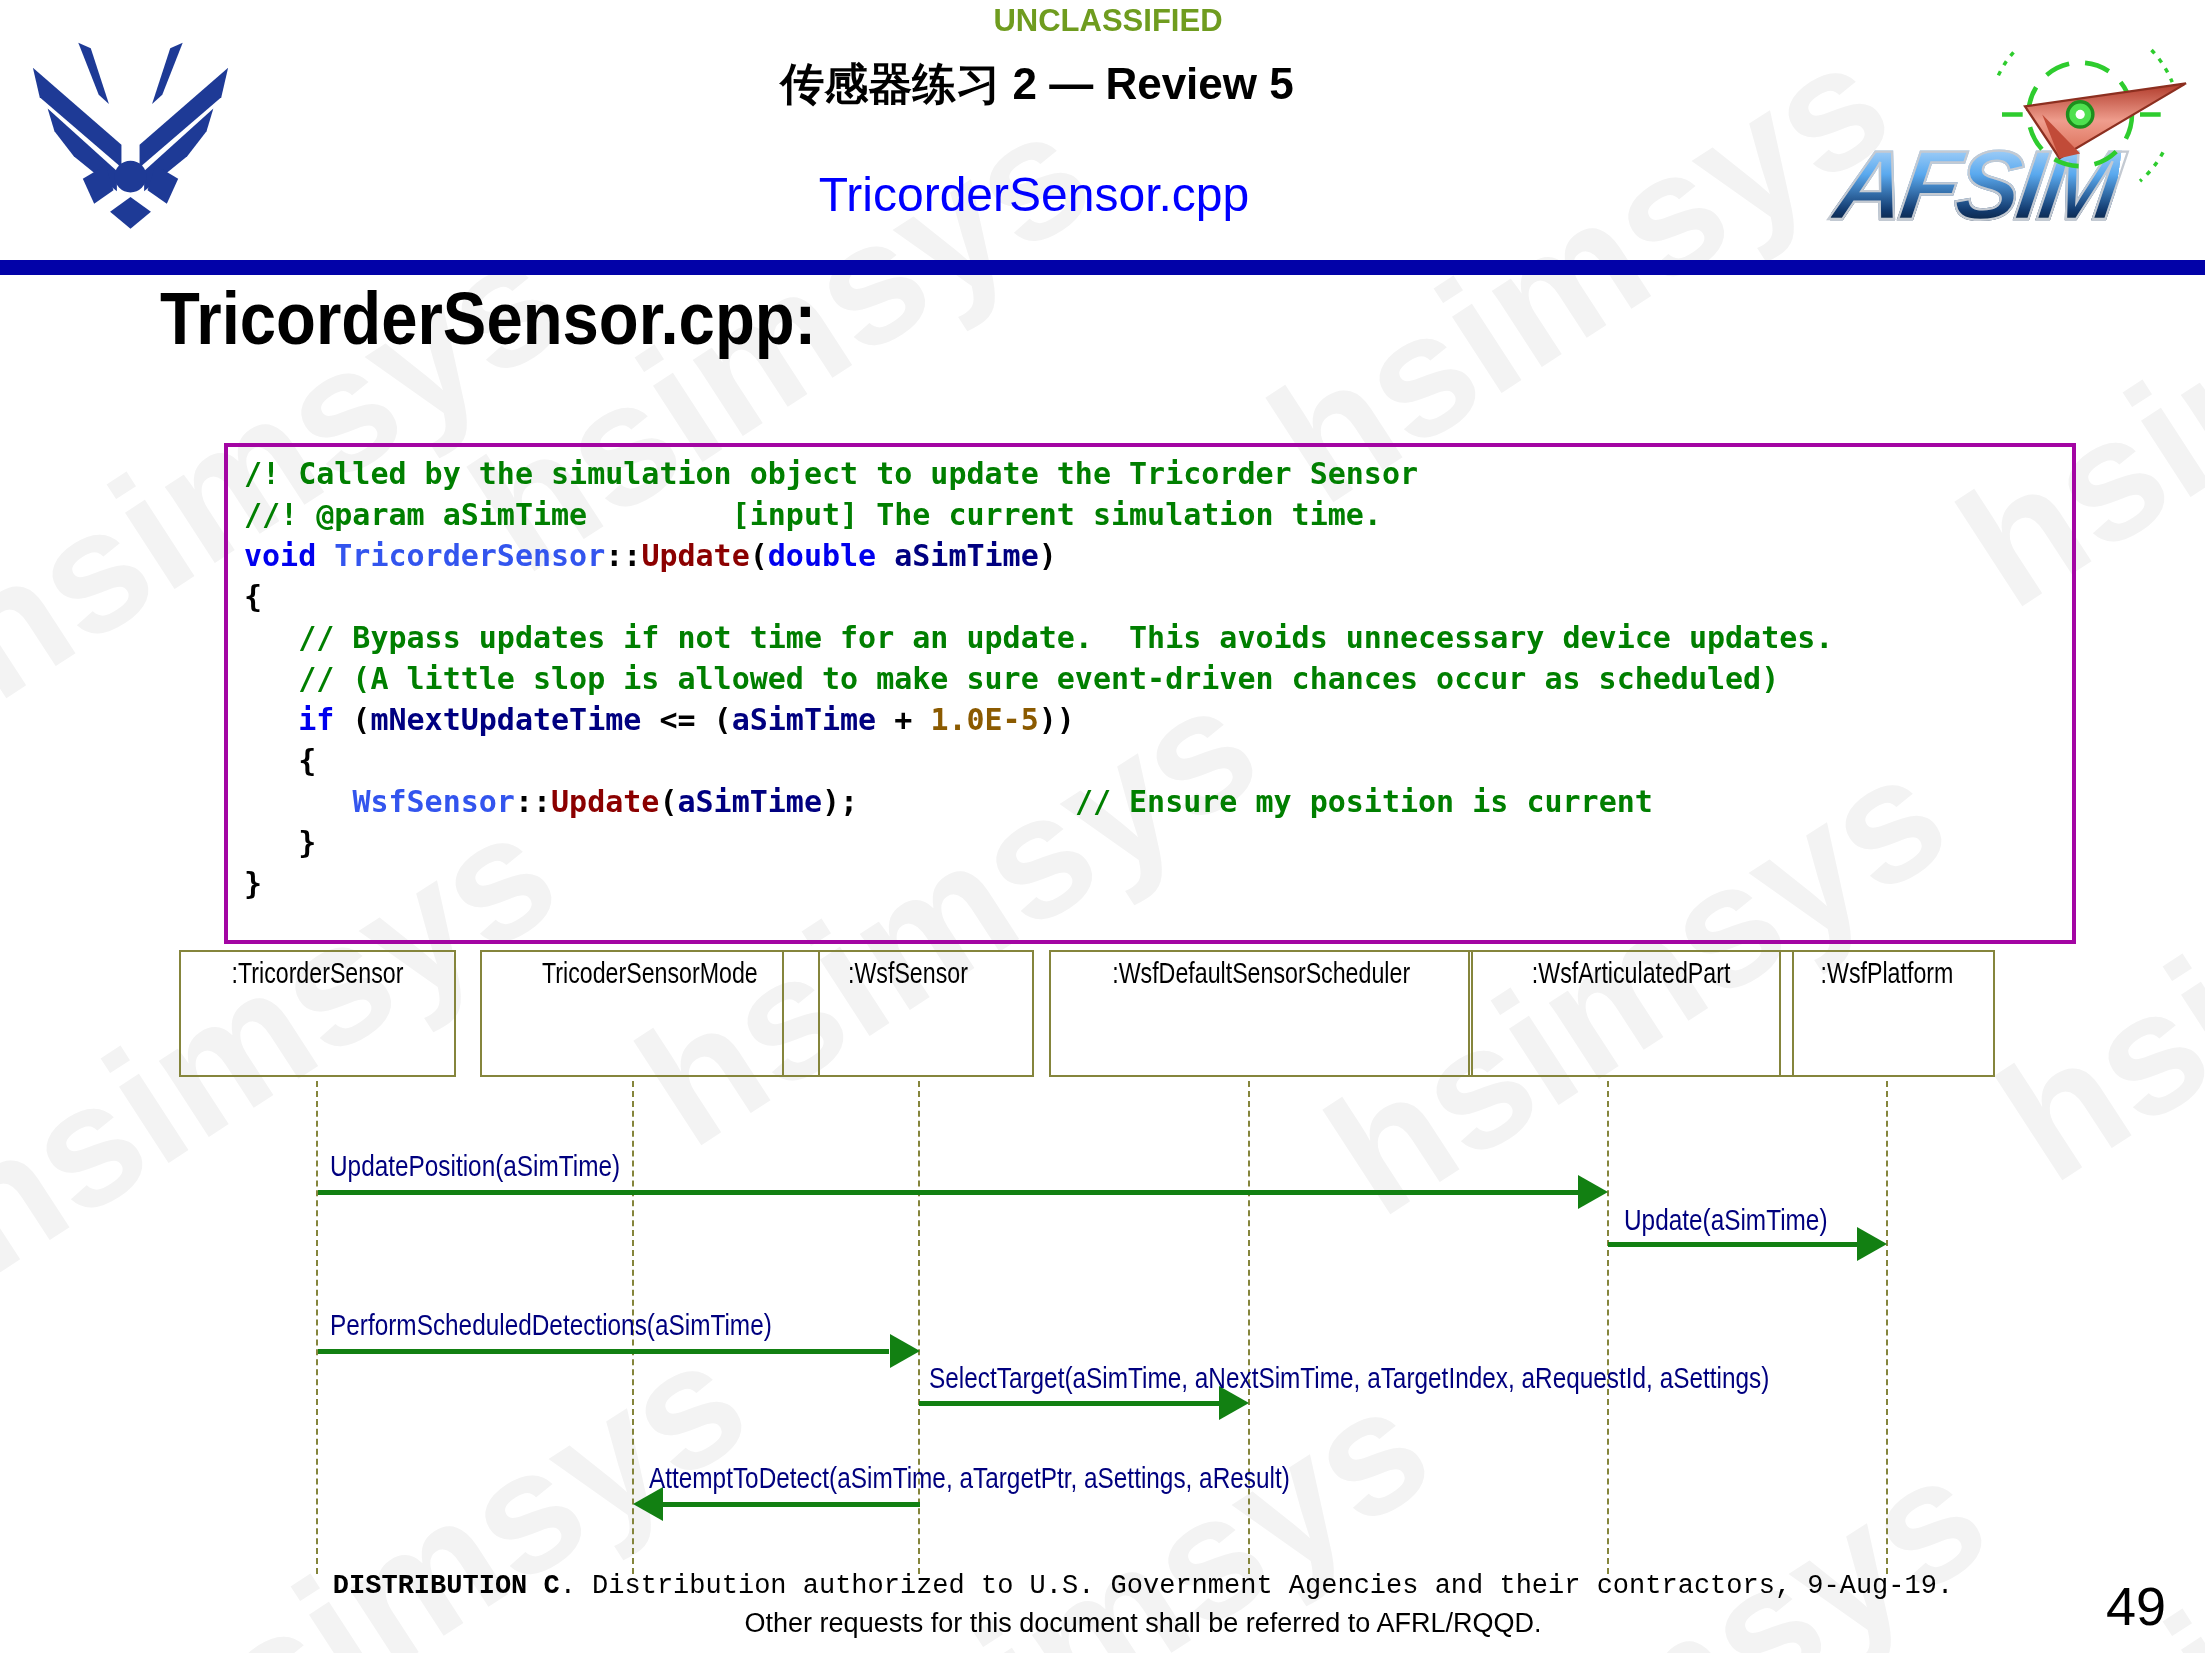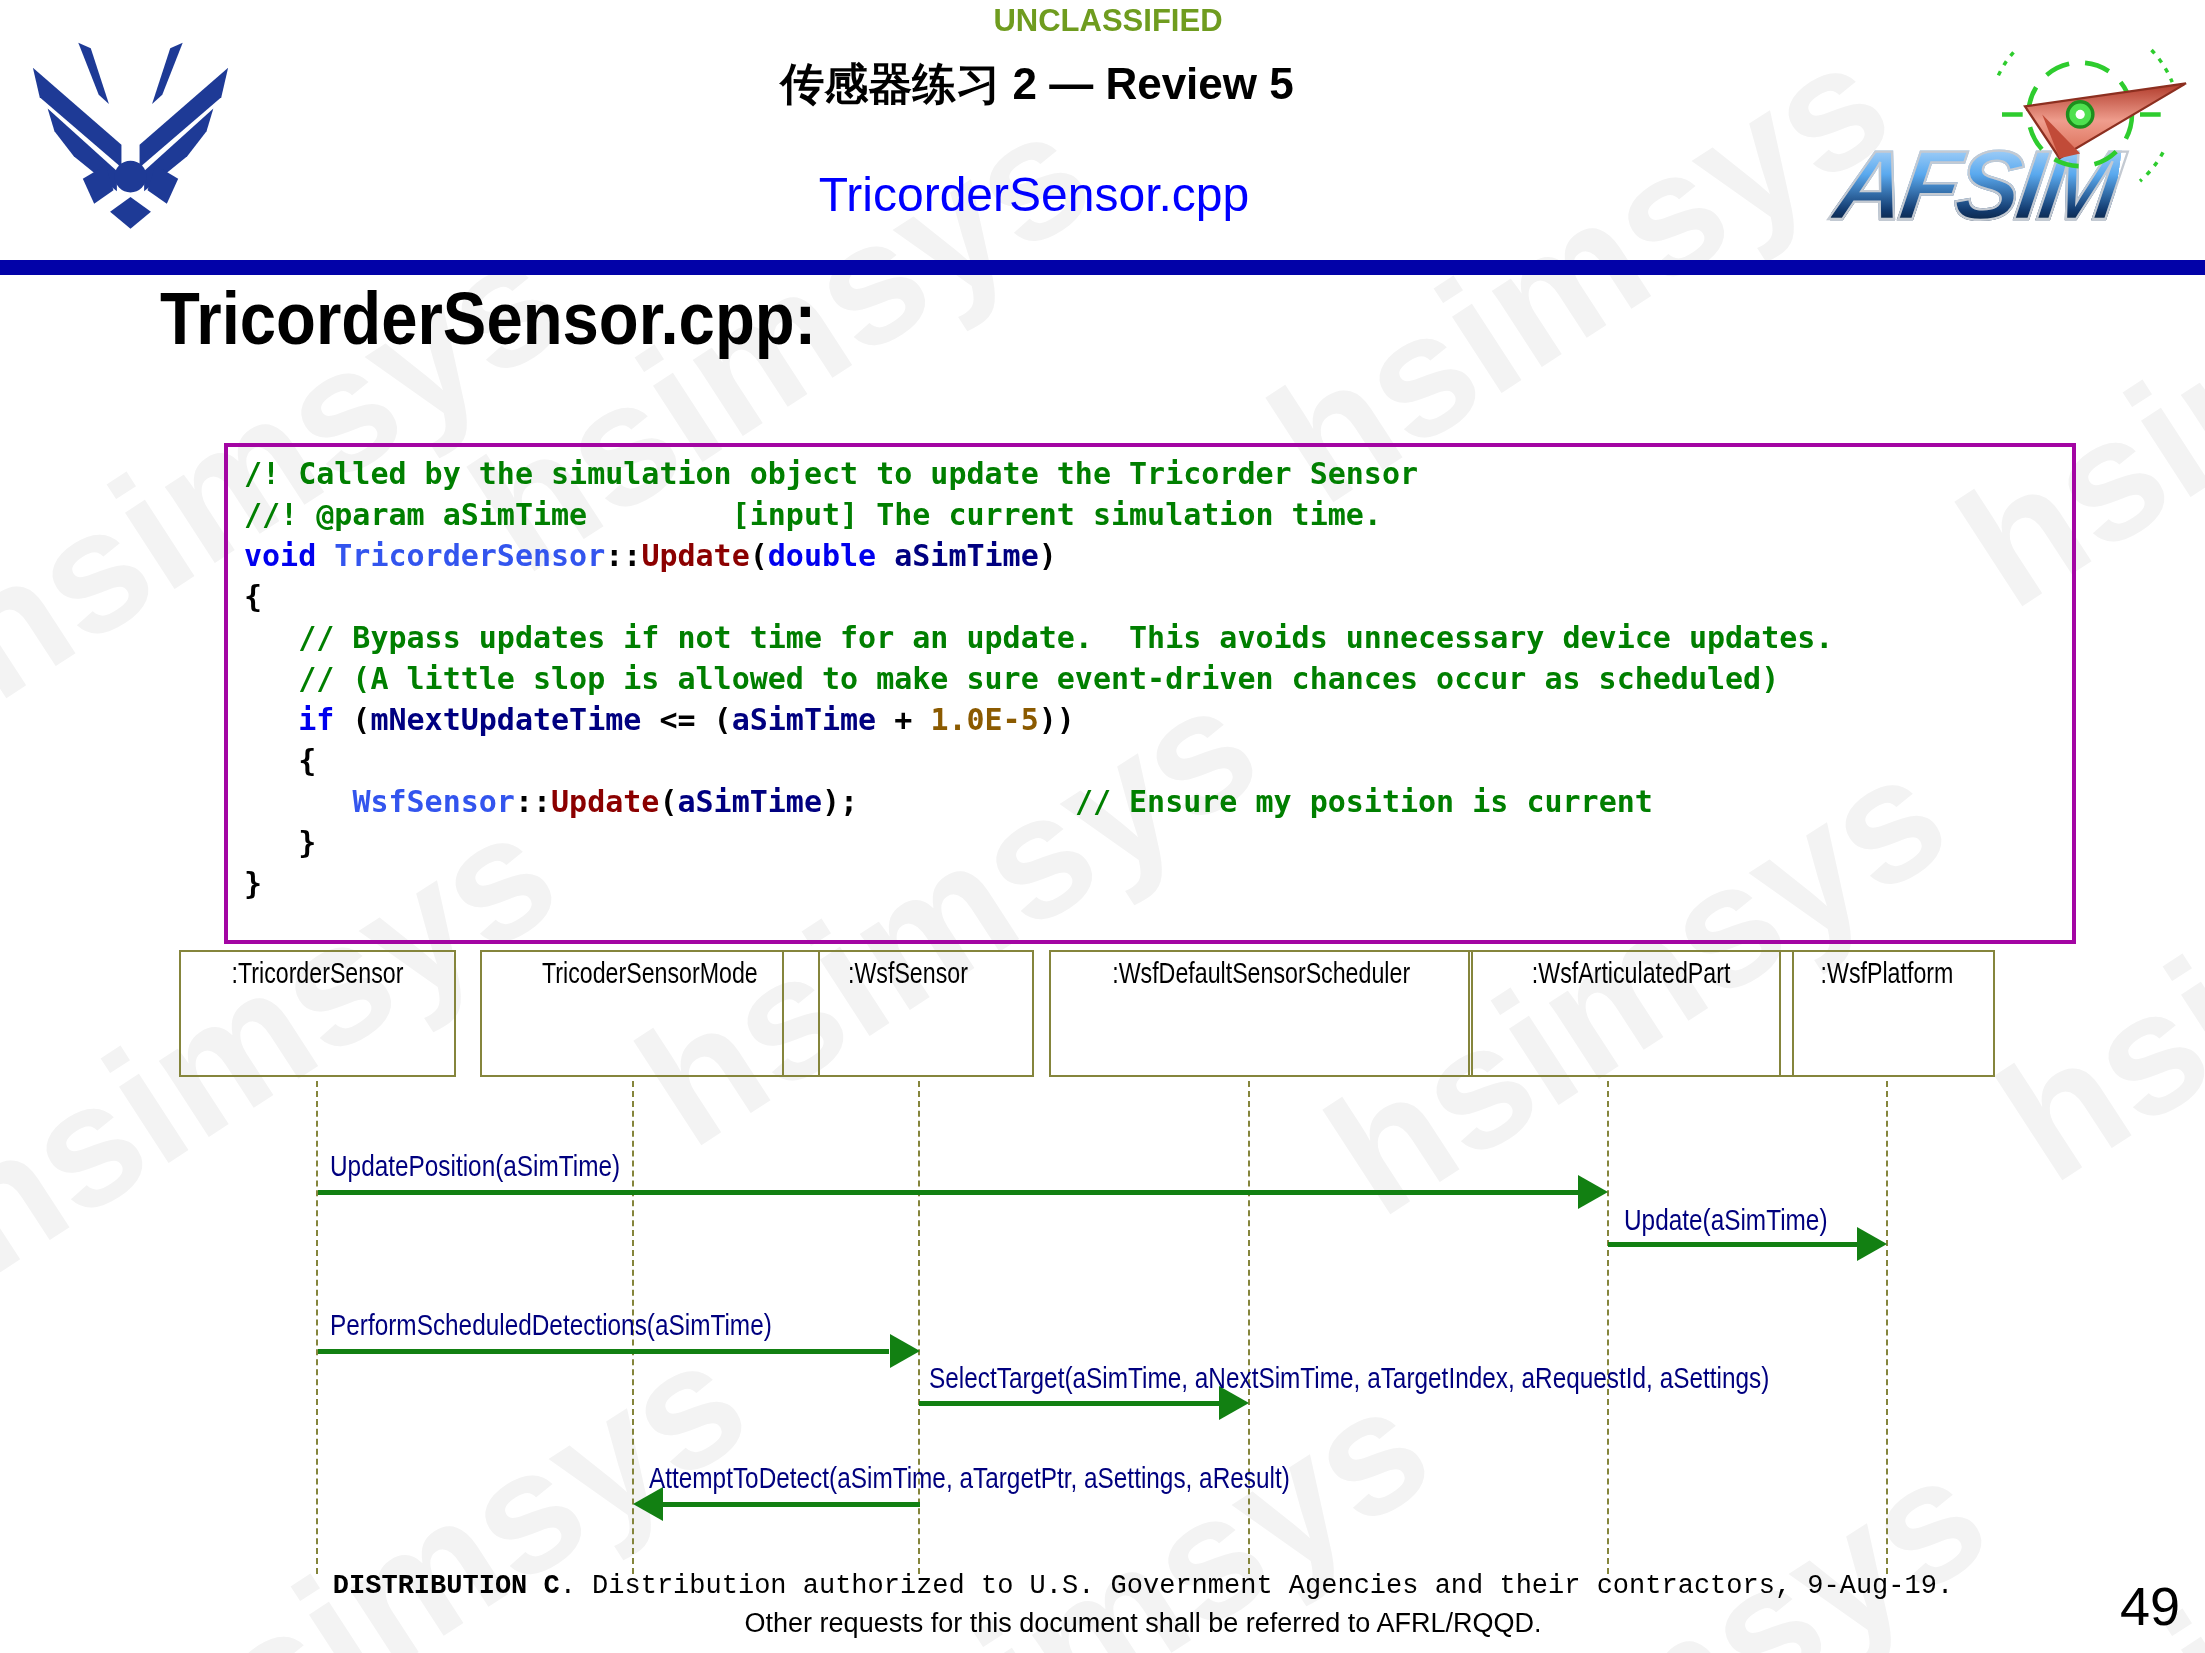--- a/index.html
+++ b/index.html
@@ -47,21 +47,21 @@
   .head-r{position:absolute;width:0;height:0;border-top:17px solid transparent;
       border-bottom:17px solid transparent;border-left:30px solid var(--arrow);z-index:2;}
   .head-l{position:absolute;width:0;height:0;border-top:17px solid transparent;
       border-bottom:17px solid transparent;border-right:30px solid var(--arrow);z-index:2;}
   
   .footer1{top:1571px;left:1143px;transform:translateX(-50%);font-size:27px;color:#000;
       white-space:nowrap;z-index:2;font-family:Liberation Mono, monospace;}
   .footer1 b{font-weight:bold;}
   .footer2{top:1608px;left:1143px;transform:translateX(-50%);font-size:27px;color:#000;
       white-space:nowrap;z-index:2;}
-  .pagenum{top:1575px;left:2106px;font-size:54px;color:#000;z-index:2;margin-left:14px;}
+  .pagenum{top:1575px;left:2106px;font-size:54px;color:#000;z-index:2;}
 </style>
 </head>
 <body>
 
 <span class="wm" style="left:-92px;top:368px;">hsimsys</span>
 <span class="wm" style="left:436px;top:241px;">hsimsys</span>
 <span class="wm" style="left:1235px;top:172px;">hsimsys</span>
 <span class="wm" style="left:1924px;top:276px;">hsimsys</span>
 <span class="wm" style="left:-98px;top:942px;">hsimsys</span>
 <span class="wm" style="left:603px;top:815px;">hsimsys</span>

